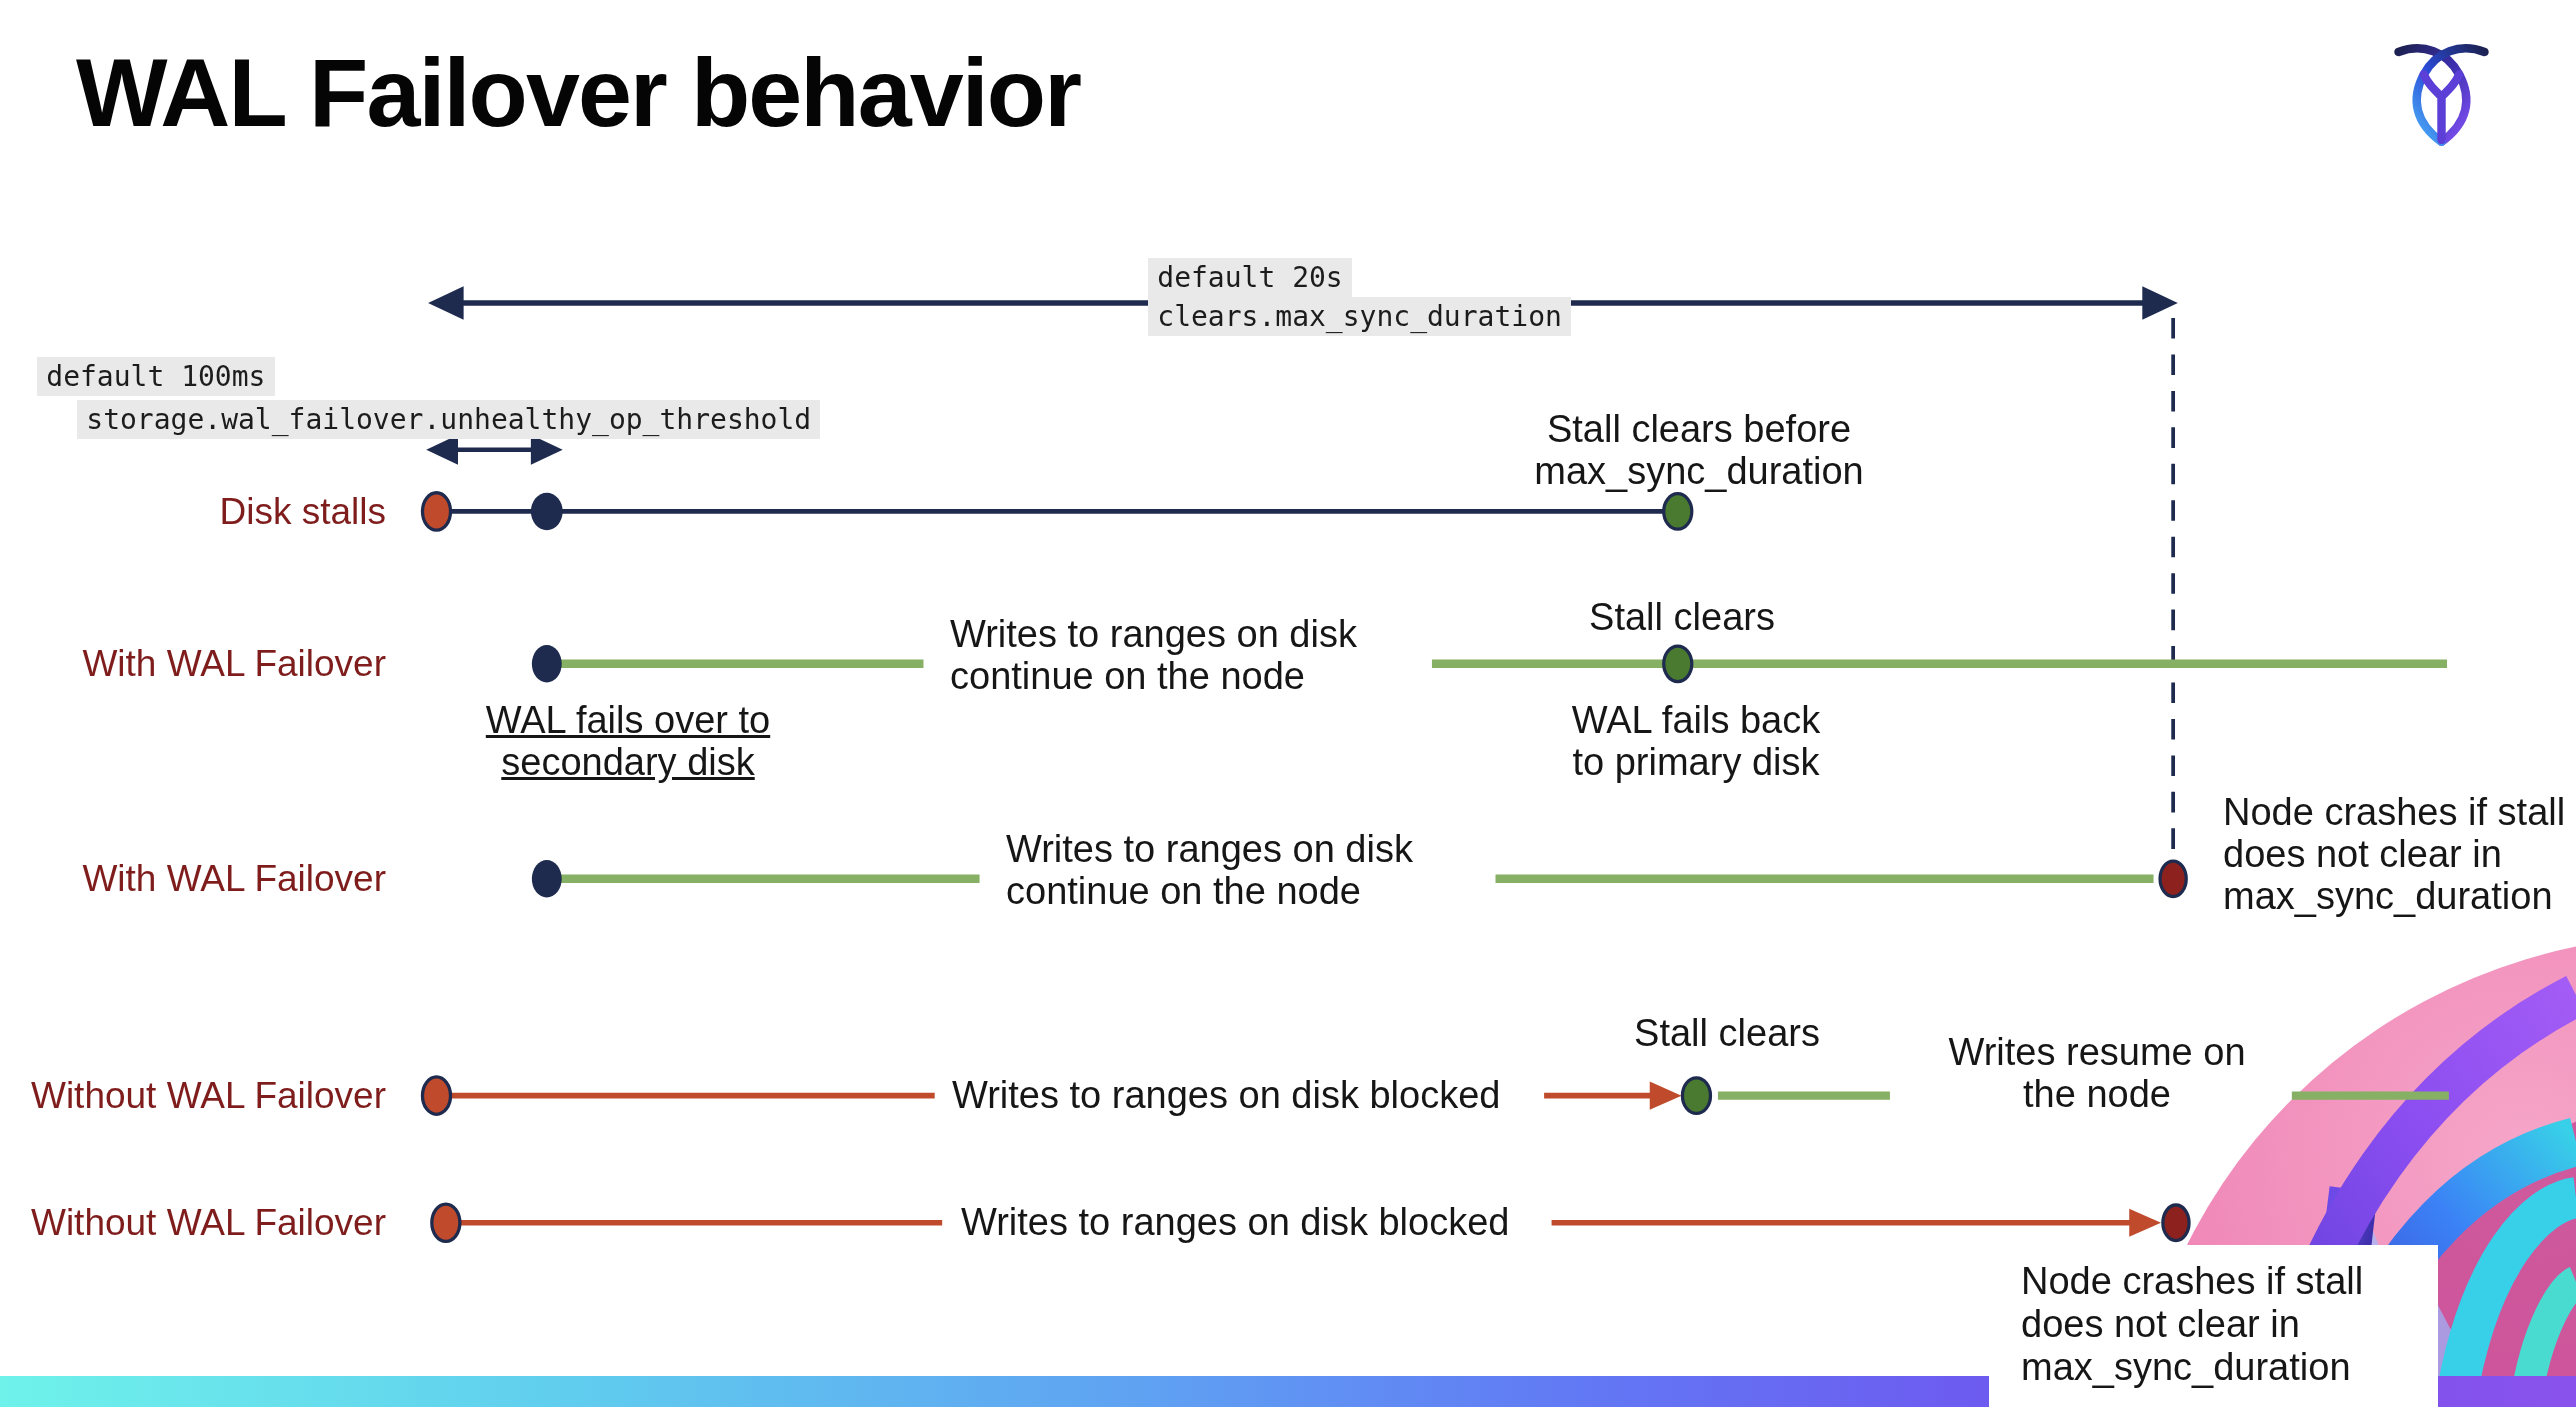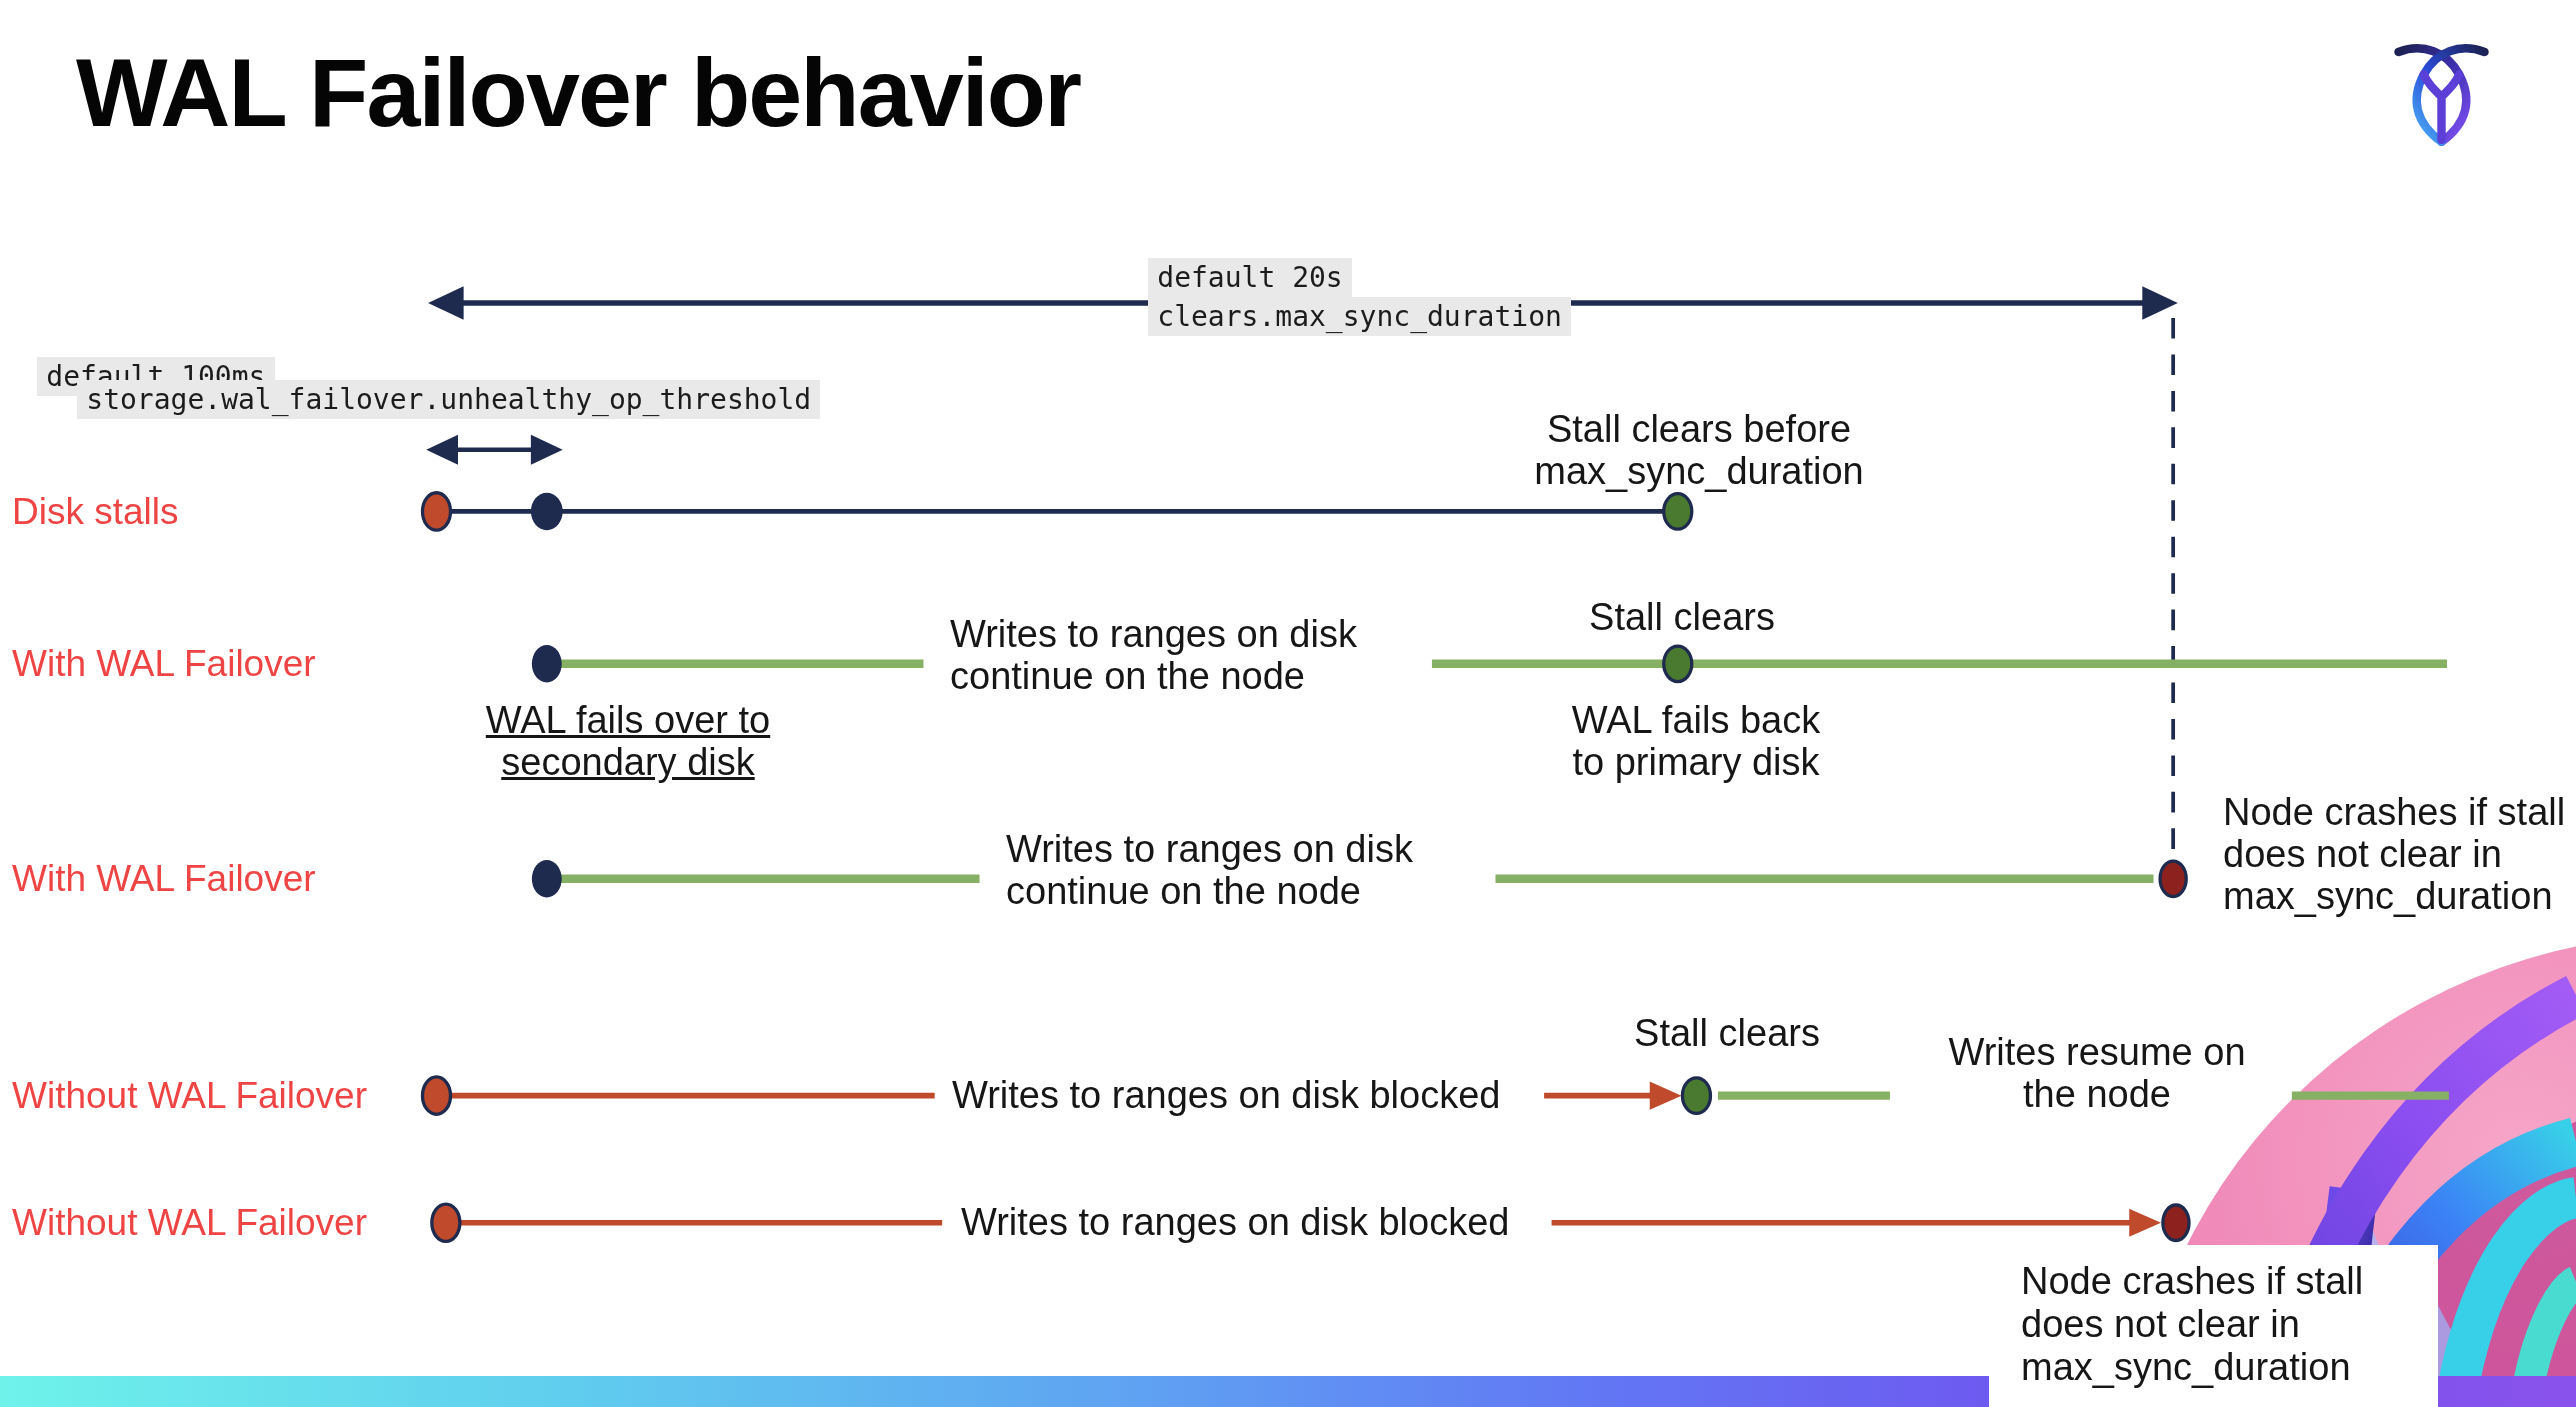--- a/index.html
+++ b/index.html
@@ -16,21 +16,21 @@
   .title{
     font-size:97px; font-weight:700; letter-spacing:-1.9px; color:#050505;
   }
   .chip{
     font-family:"DejaVu Sans Mono", monospace; font-size:28px; line-height:37px;
     background:var(--chip_bg); color:#1c1c1c; padding:0.9px 9.3px; display:inline-block;
     white-space:pre;
   }
   .caption{ font-size:38px; line-height:42px; color:#161616; white-space:nowrap;}
   .center{ transform:translateX(-50%); text-align:center;}
-  .row-label{ font-size:37px; line-height:49px; width:374px; color:#ef4444;}
+  .row-label{ font-size:37px; line-height:49px; width:374px; text-align:right; color:#7f1d1d;}
   .whitebox{ background:#ffffff; }
   .whitebox .caption{ white-space:normal;}
   svg{display:block;}
   .nline{stroke:var(--navy); stroke-width:5; fill:none;}
   .nline-thick{stroke:var(--navy); stroke-width:6; fill:none;}
   .gline{stroke:var(--green_line); stroke-width:9; fill:none;}
   .rline{stroke:var(--red); stroke-width:6; fill:none;}
   .dashline{stroke:var(--navy); stroke-width:4; fill:none; stroke-dasharray:22 17;}
   .head-navy{fill:var(--navy);}
   .head-red{fill:var(--red);}
@@ -172,21 +172,21 @@
 
   <div class="abs layer-text" style="left:1148px; top:258px;">
     <span class="chip">default 20s</span>
   </div>
   <div class="abs layer-text" style="left:1148px; top:297px;">
     <span class="chip">clears.max_sync_duration</span>
   </div>
   <div class="abs layer-text" style="left:37px; top:357px;">
     <span class="chip">default 100ms</span>
   </div>
-  <div class="abs layer-text" style="left:37px; top:380px;padding-left:40px;">
+  <div class="abs layer-text" style="left:37px; top:400px;padding-left:40px;">
     <span class="chip">storage.wal_failover.unhealthy_op_threshold</span>
   </div>
 
   <div class="abs layer-text row-label" style="left:12px; top:487px;">Disk stalls</div>
   <div class="abs layer-text row-label" style="left:12px; top:639px;">With WAL Failover</div>
   <div class="abs layer-text row-label" style="left:12px; top:854px;">With WAL Failover</div>
   <div class="abs layer-text row-label" style="left:12px; top:1071px;">Without WAL Failover</div>
   <div class="abs layer-text row-label" style="left:12px; top:1198px;">Without WAL Failover</div>
 
   <div class="abs layer-text caption center" style="left:1699px; top:408px;">

